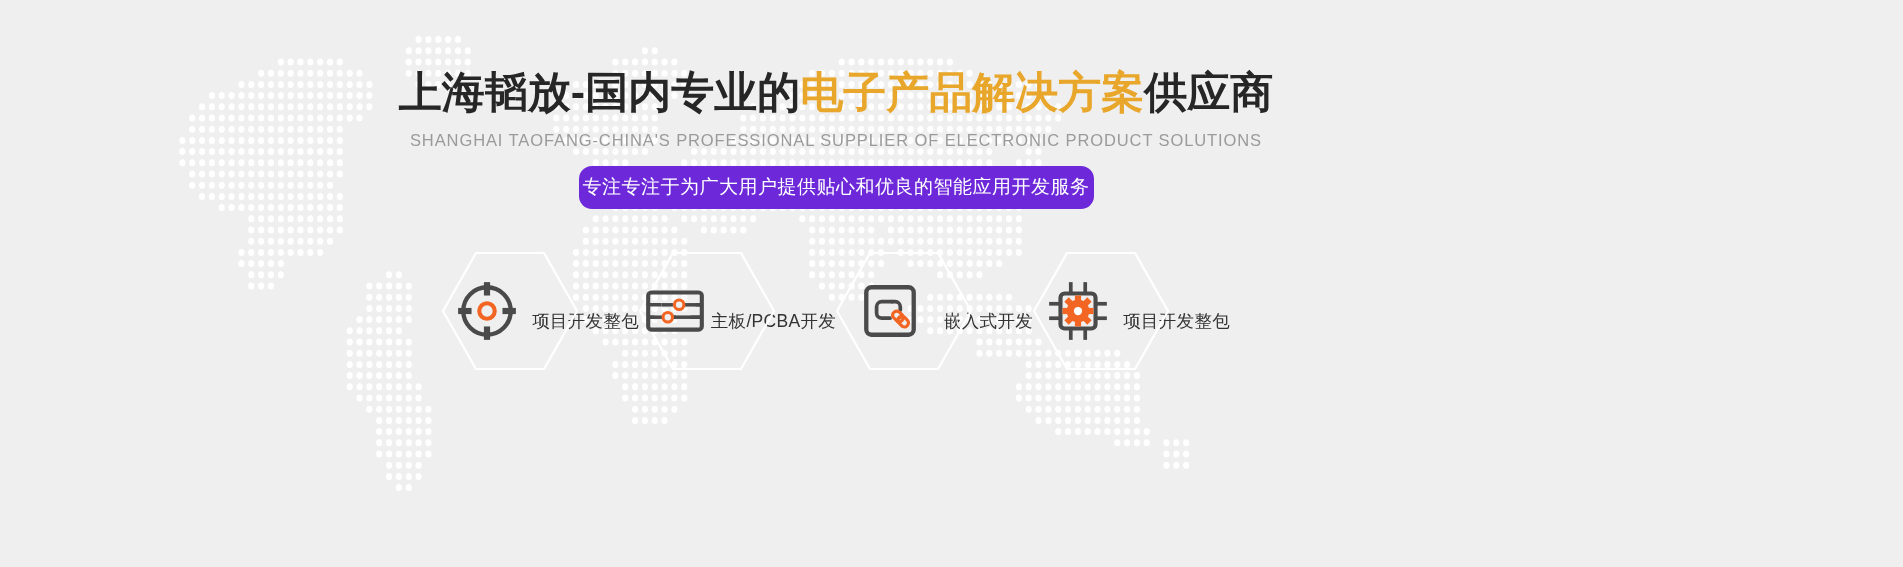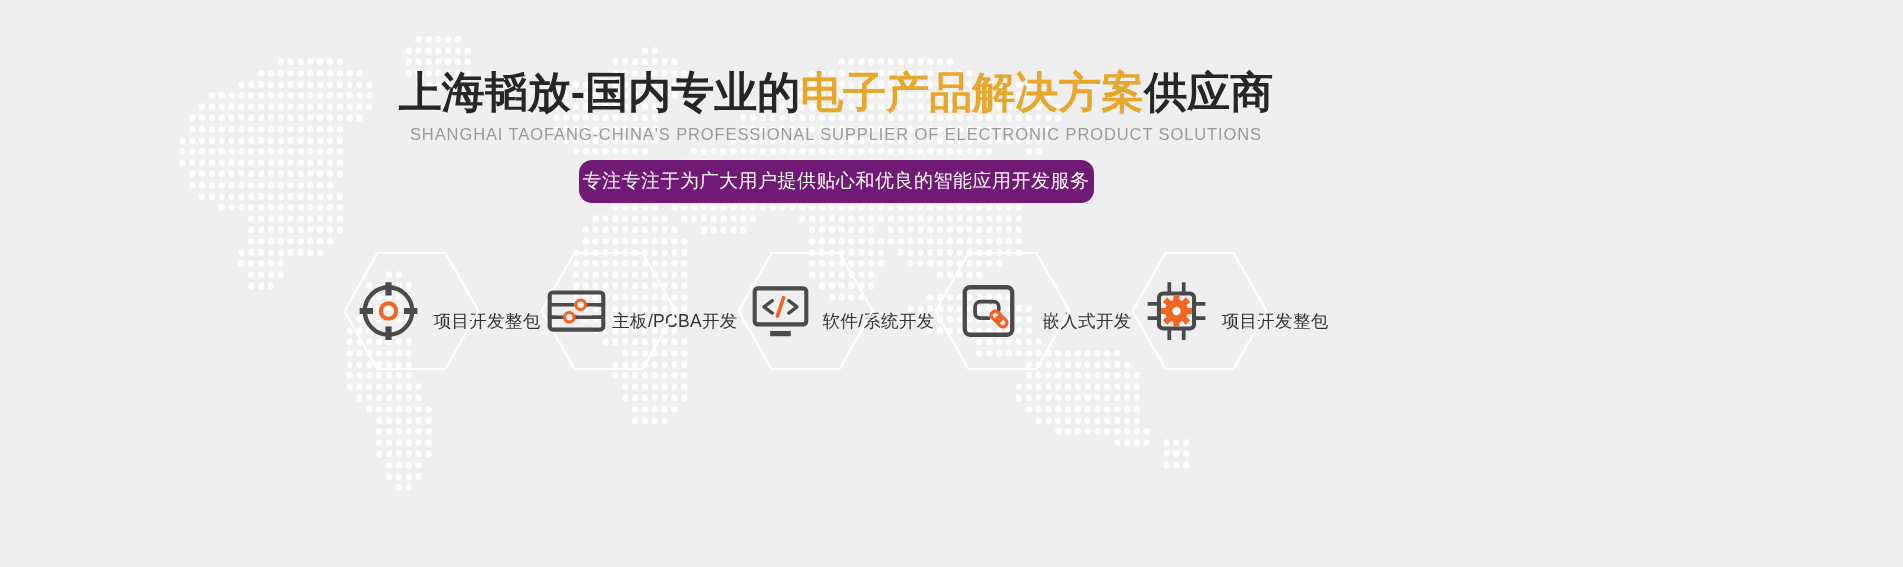--- a/index.html
+++ b/index.html
@@ -34,32 +34,32 @@
     font-size:43px;
     font-weight:bold;
     line-height:1.12;
     color:#262626;
     letter-spacing:0px;
     white-space:nowrap;
   }
   .headline .hl-accent { color:#e8a62b; }
 
   .subline {
-    margin-top:9px;
+    margin-top:15px;
     font-size:16.5px;
     color:#9a9a9a;
     letter-spacing:0.9px;
     white-space:nowrap;
     font-weight:400;
   }
 
   .badge-row { margin-top:16px; }
   .badge {
     display:inline-block;
-    background:#701a75;
+    background:#6d28d9;
     color:#ffffff;
     font-size:19px;
     line-height:1;
     padding:11px 4px 13px;
     border-radius:13px;
     letter-spacing:0.5px;
     white-space:nowrap;
   }
 
   
@@ -1563,35 +1563,20 @@
           <line x1="41" y1="26" x2="58" y2="26" stroke="#4a4a4a" stroke-width="3.4"></line>
           <line x1="6" y1="38" x2="20" y2="38" stroke="#4a4a4a" stroke-width="3.4"></line>
           <line x1="30" y1="38" x2="58" y2="38" stroke="#4a4a4a" stroke-width="3.4"></line>
           <circle cx="36" cy="26" r="4.6" fill="#efefef" stroke="#f26522" stroke-width="3"></circle>
           <circle cx="25" cy="38" r="4.6" fill="#efefef" stroke="#f26522" stroke-width="3"></circle>
         </svg>
       </div>
       <div class="feature-label">主板/PCBA开发</div>
     </div>
 
-    <div class="feature">
-      <div class="hexbox">
-        <svg class="hexsvg" viewBox="0 0 136 118">
-          <polygon points="34,1 102,1 135,59 102,117 34,117 1,59" fill="none" stroke="#ffffff" stroke-width="2.2"></polygon>
-        </svg>
-        <svg class="glyph" viewBox="0 0 64 64">
-          <rect x="7" y="10" width="50" height="35" rx="3" ry="3" fill="none" stroke="#4a4a4a" stroke-width="4"></rect>
-          <line x1="22" y1="54" x2="42" y2="54" stroke="#4a4a4a" stroke-width="5" stroke-linecap="butt"></line>
-          <polyline points="24,22 16,28 24,34" fill="none" stroke="#4a4a4a" stroke-width="3.2" stroke-linecap="round" stroke-linejoin="round"></polyline>
-          <polyline points="40,22 48,28 40,34" fill="none" stroke="#4a4a4a" stroke-width="3.2" stroke-linecap="round" stroke-linejoin="round"></polyline>
-          <line x1="35" y1="19" x2="29" y2="37" stroke="#f26522" stroke-width="3.4" stroke-linecap="round"></line>
-        </svg>
-      </div>
-      <div class="feature-label">软件/系统开发</div>
-    </div>
 
 
     <div class="feature">
       <div class="hexbox">
         <svg class="hexsvg" viewBox="0 0 136 118">
           <polygon points="34,1 102,1 135,59 102,117 34,117 1,59" fill="none" stroke="#ffffff" stroke-width="2.2"></polygon>
         </svg>
         <svg class="glyph" viewBox="0 0 64 64">
           <rect x="9" y="9" width="46" height="46" rx="5" ry="5" fill="none" stroke="#4a4a4a" stroke-width="4.2"></rect>
           <path d="M 34 23 L 24 23 A 5 5 0 0 0 19 28 L 19 34 A 5 5 0 0 0 24 39 L 32 39" fill="none" stroke="#4a4a4a" stroke-width="3.6" stroke-linecap="round"></path>

